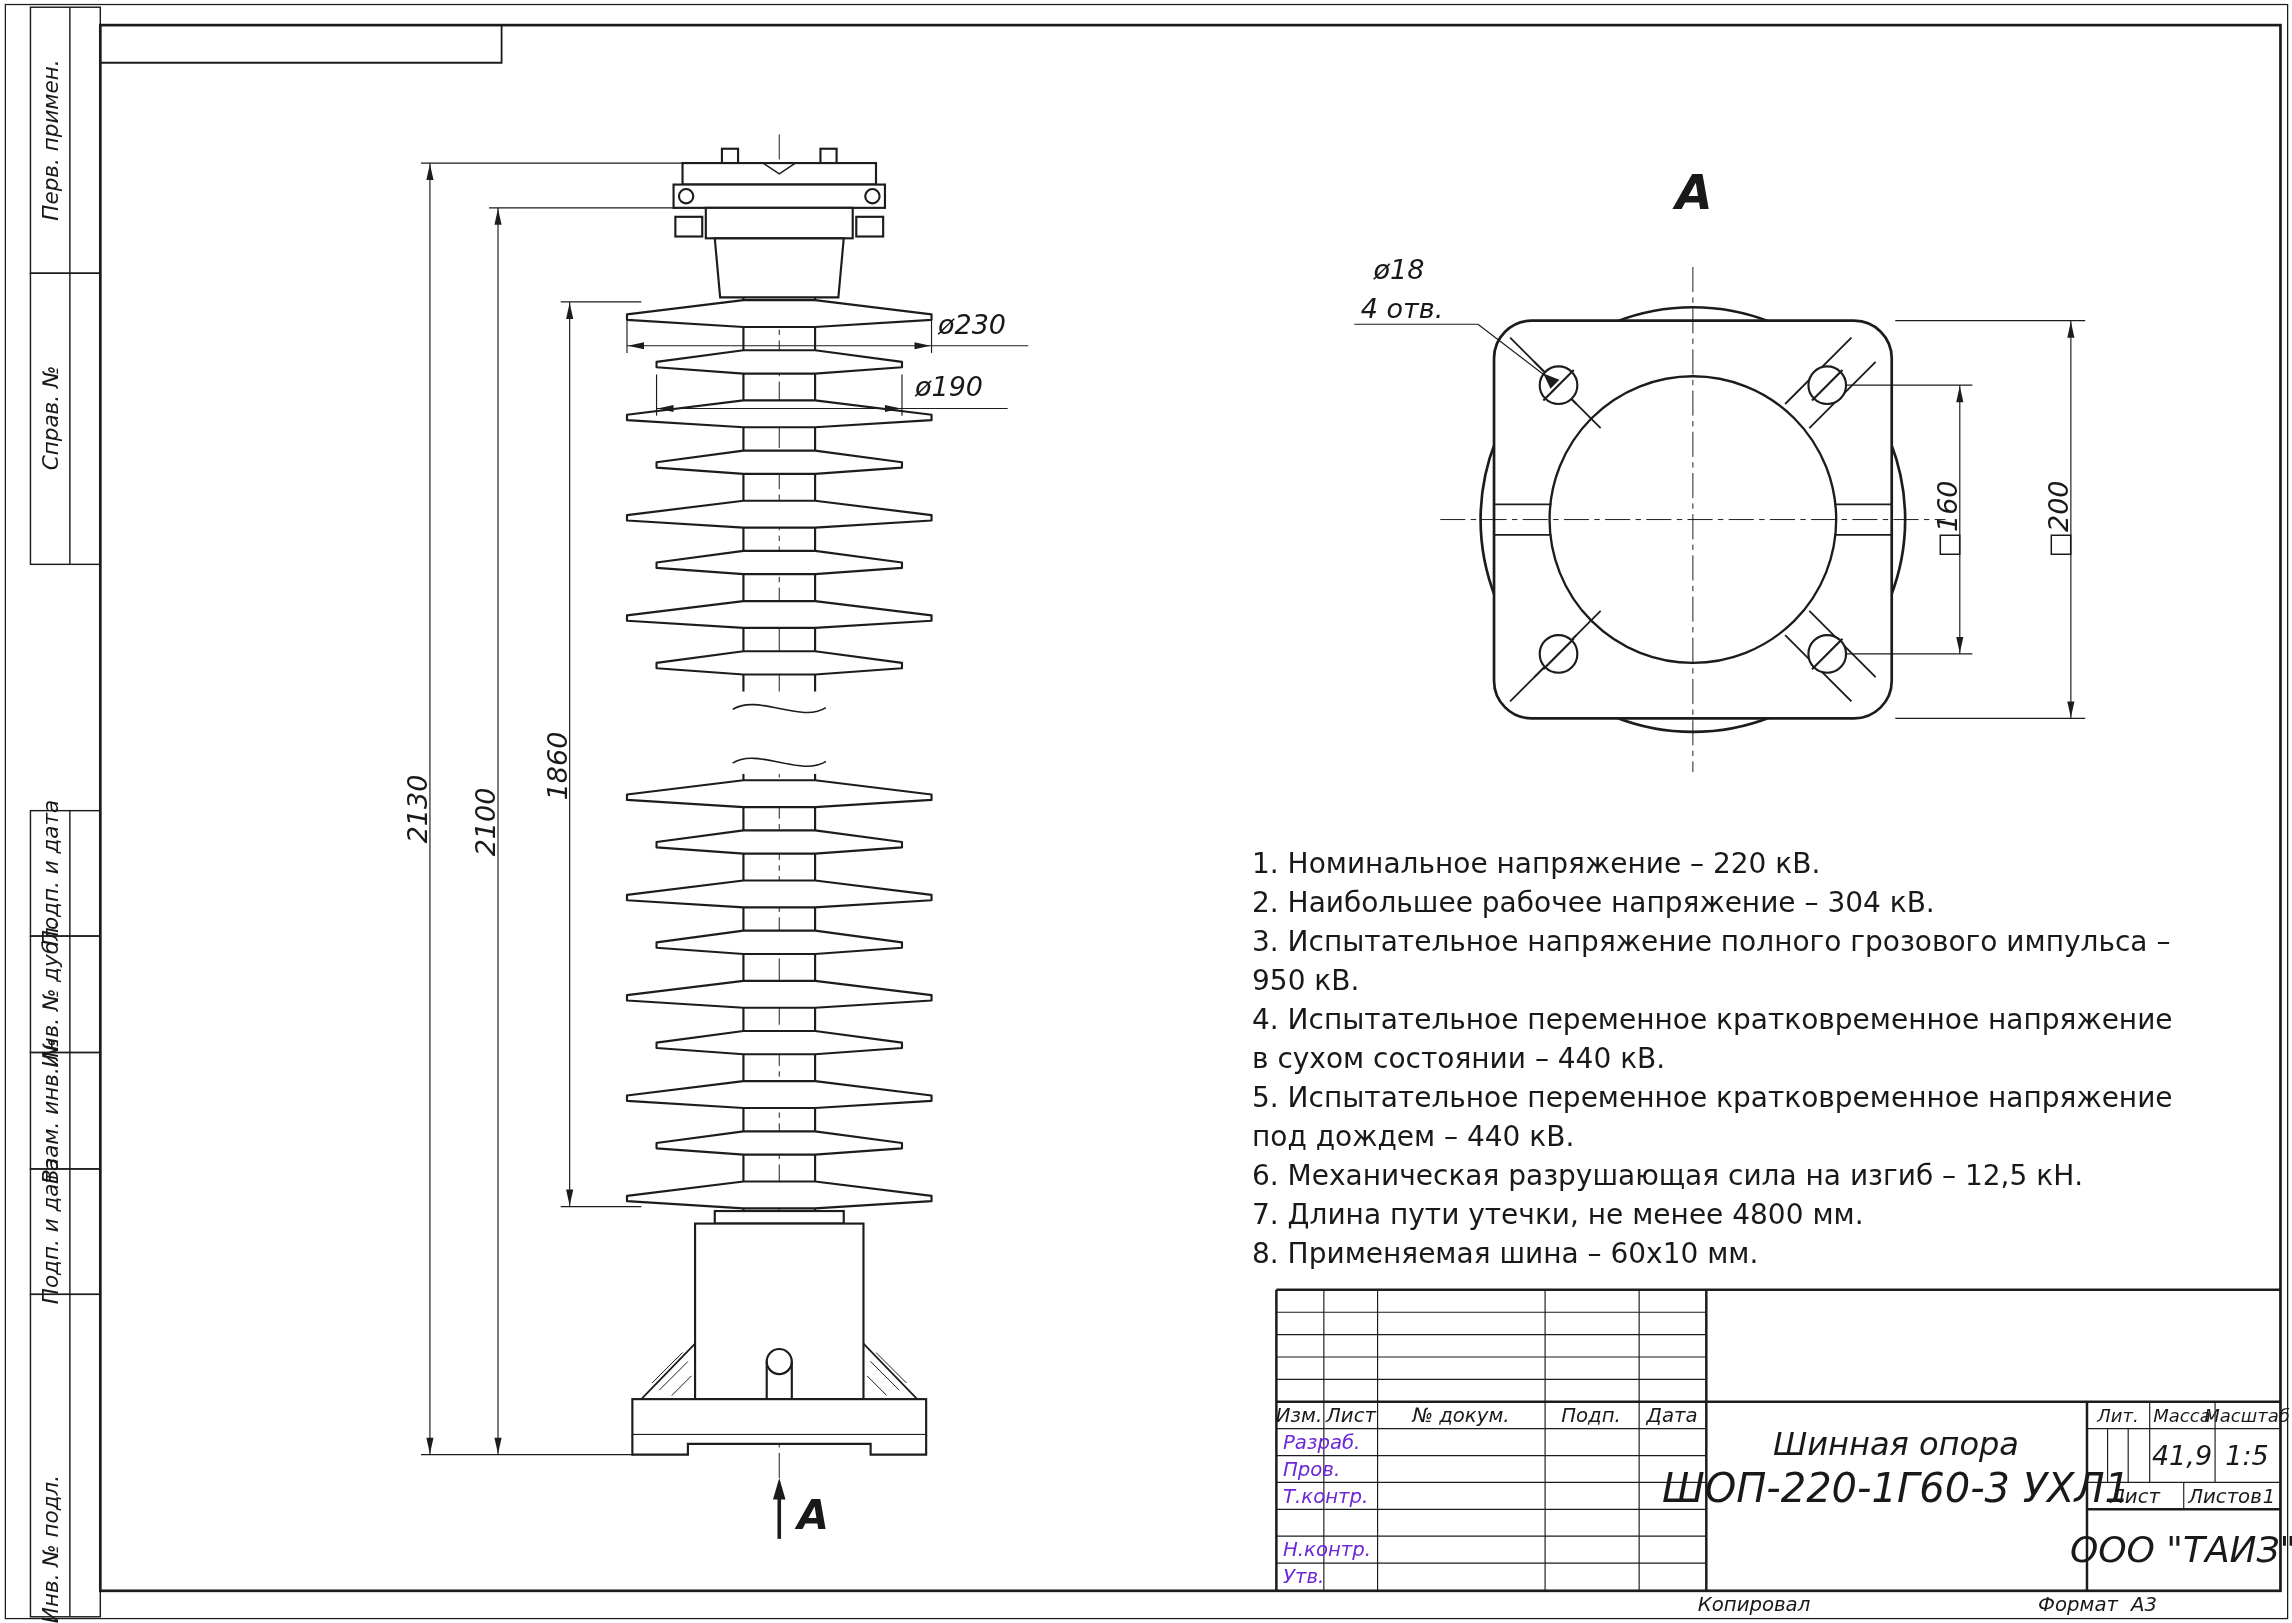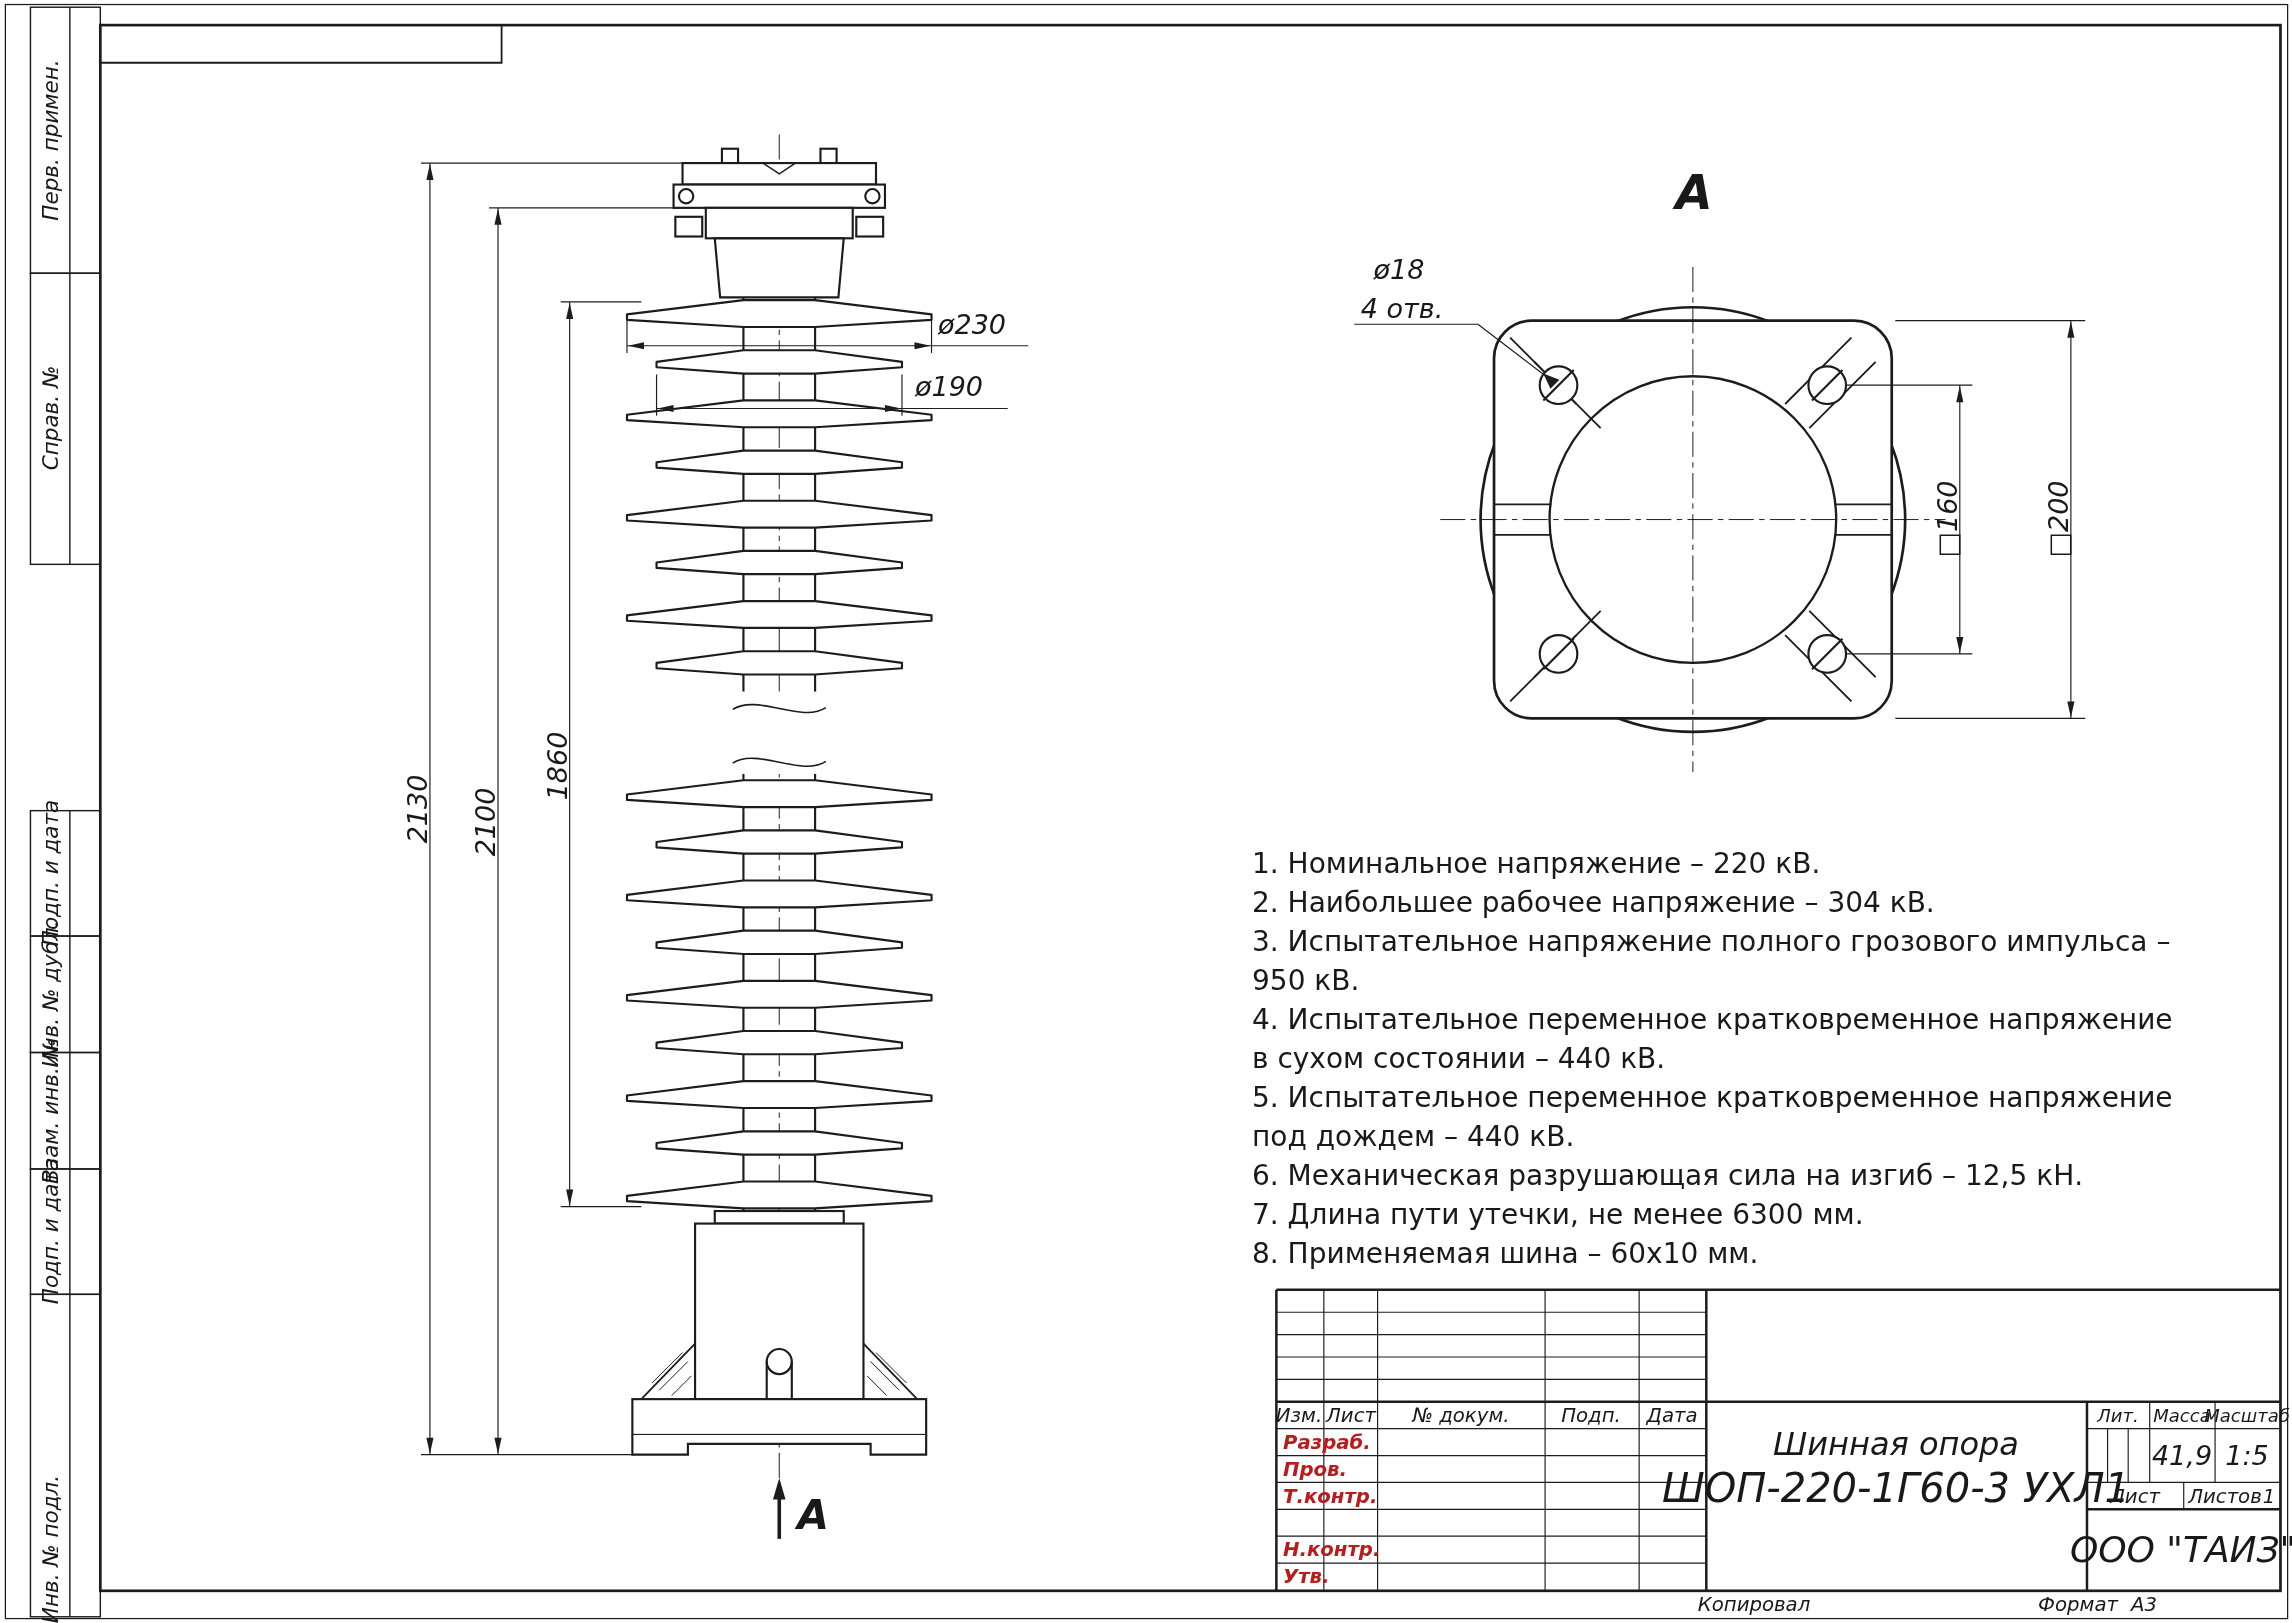--- a/index.html
+++ b/index.html
@@ -1,21 +1,21 @@
 <!DOCTYPE html>
 <html style="font-size:14.3px"><head>
 <meta charset="utf-8">
 <style>
   * { margin:0; padding:0; box-sizing:border-box; }
   html,body { width:2293px; height:1624px; }
   body { background:#ffffff; font-family:"DejaVu Sans", sans-serif; color:#191919; position:relative; overflow:hidden; }
   #sheet { position:absolute; inset:0; background:#ffffff; }
   svg { position:absolute; left:0; top:0; }
   .lbl  { position:absolute; font-style:italic; white-space:nowrap; transform:translate(-50%,-50%); color:#191919; }
-  .llbl { position:absolute; font-style:italic; white-space:nowrap; transform:translate(0,-50%); color:#b91c1c;font-weight:bold; }
+  .llbl { position:absolute; font-style:italic; white-space:nowrap; transform:translate(0,-50%); color:#6d28d9; }
   .vlbl { position:absolute; font-style:italic; white-space:nowrap; transform:translate(-50%,-50%) rotate(-90deg); color:#191919; }
   .s20{font-size:18px} .s22{font-size:19.7px} .s24{font-size:21.5px}
   .s30{font-size:27px} .s34{font-size:40px} .s36{font-size:32px}
   .s40{font-size:36px} .s46{font-size:41px; font-weight:bold} .s54{font-size:48px; font-weight:bold}
   #notes { position:absolute; left:1252px; top:844px; font-size:28px; line-height:39px; }
 </style>
 </head>
 <body>
 
 <div id="sheet">
@@ -254,21 +254,21 @@
 <div id="notes">
   <div>1. Номинальное напряжение – 220 кВ.</div>
   <div>2. Наибольшее рабочее напряжение – 304 кВ.</div>
   <div>3. Испытательное напряжение полного грозового импульса –</div>
   <div>950 кВ.</div>
   <div>4. Испытательное переменное кратковременное напряжение</div>
   <div>в сухом состоянии – 440 кВ.</div>
   <div>5. Испытательное переменное кратковременное напряжение</div>
   <div>под дождем – 440 кВ.</div>
   <div>6. Механическая разрушающая сила на изгиб – 12,5 кН.</div>
-  <div>7. Длина пути утечки, не менее 6300 мм.</div>
+  <div>7. Длина пути утечки, не менее 4800 мм.</div>
   <div>8. Применяемая шина – 60х10 мм.</div>
 </div>
 
 <div class="lbl s22" style="left:1299px;top:1415px">Изм.</div>
 <div class="lbl s22" style="left:1351px;top:1415px">Лист</div>
 <div class="lbl s22" style="left:1461px;top:1415px">№ докум.</div>
 <div class="lbl s22" style="left:1591px;top:1415px">Подп.</div>
 <div class="lbl s22" style="left:1672px;top:1415px">Дата</div>
 
 <div class="llbl s22" style="left:1283px;top:1442px">Разраб.</div>

